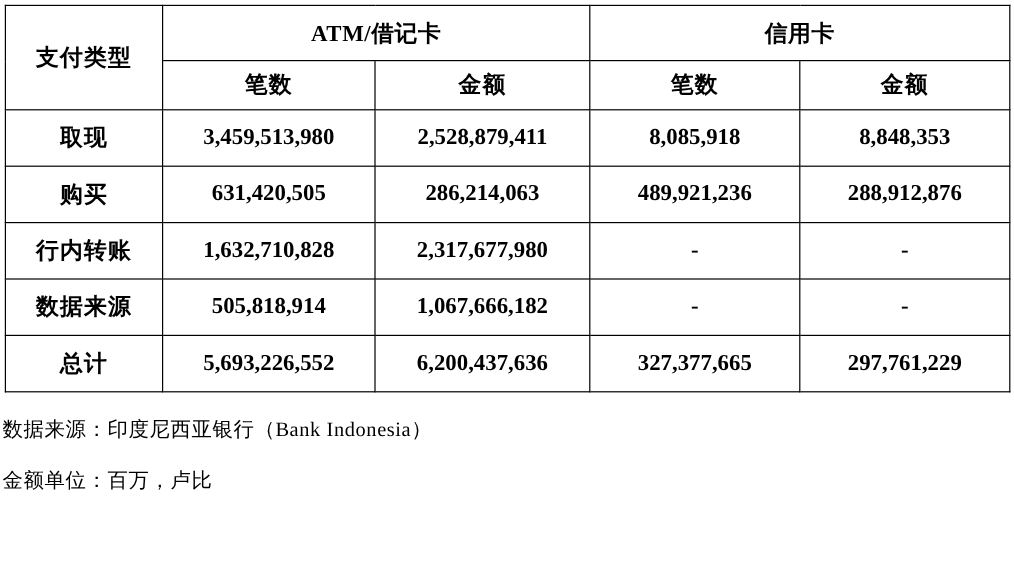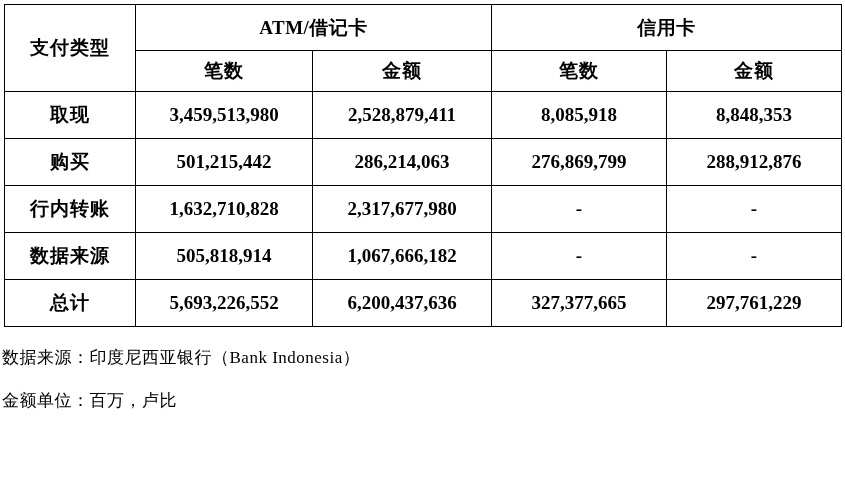--- a/index.html
+++ b/index.html
@@ -109,23 +109,23 @@
     <tbody>
       <tr class="data-row">
         <td class="label-cell">取现</td>
         <td class="num">3,459,513,980</td>
         <td class="num">2,528,879,411</td>
         <td class="num">8,085,918</td>
         <td class="num">8,848,353</td>
       </tr>
       <tr class="data-row">
         <td class="label-cell">购买</td>
-        <td class="num">501,215,442</td>
+        <td class="num">631,420,505</td>
         <td class="num">286,214,063</td>
-        <td class="num">276,869,799</td>
+        <td class="num">489,921,236</td>
         <td class="num">288,912,876</td>
       </tr>
       <tr class="data-row">
         <td class="label-cell">行内转账</td>
         <td class="num">1,632,710,828</td>
         <td class="num">2,317,677,980</td>
         <td class="dash">-</td>
         <td class="dash">-</td>
       </tr>
       <tr class="data-row">

